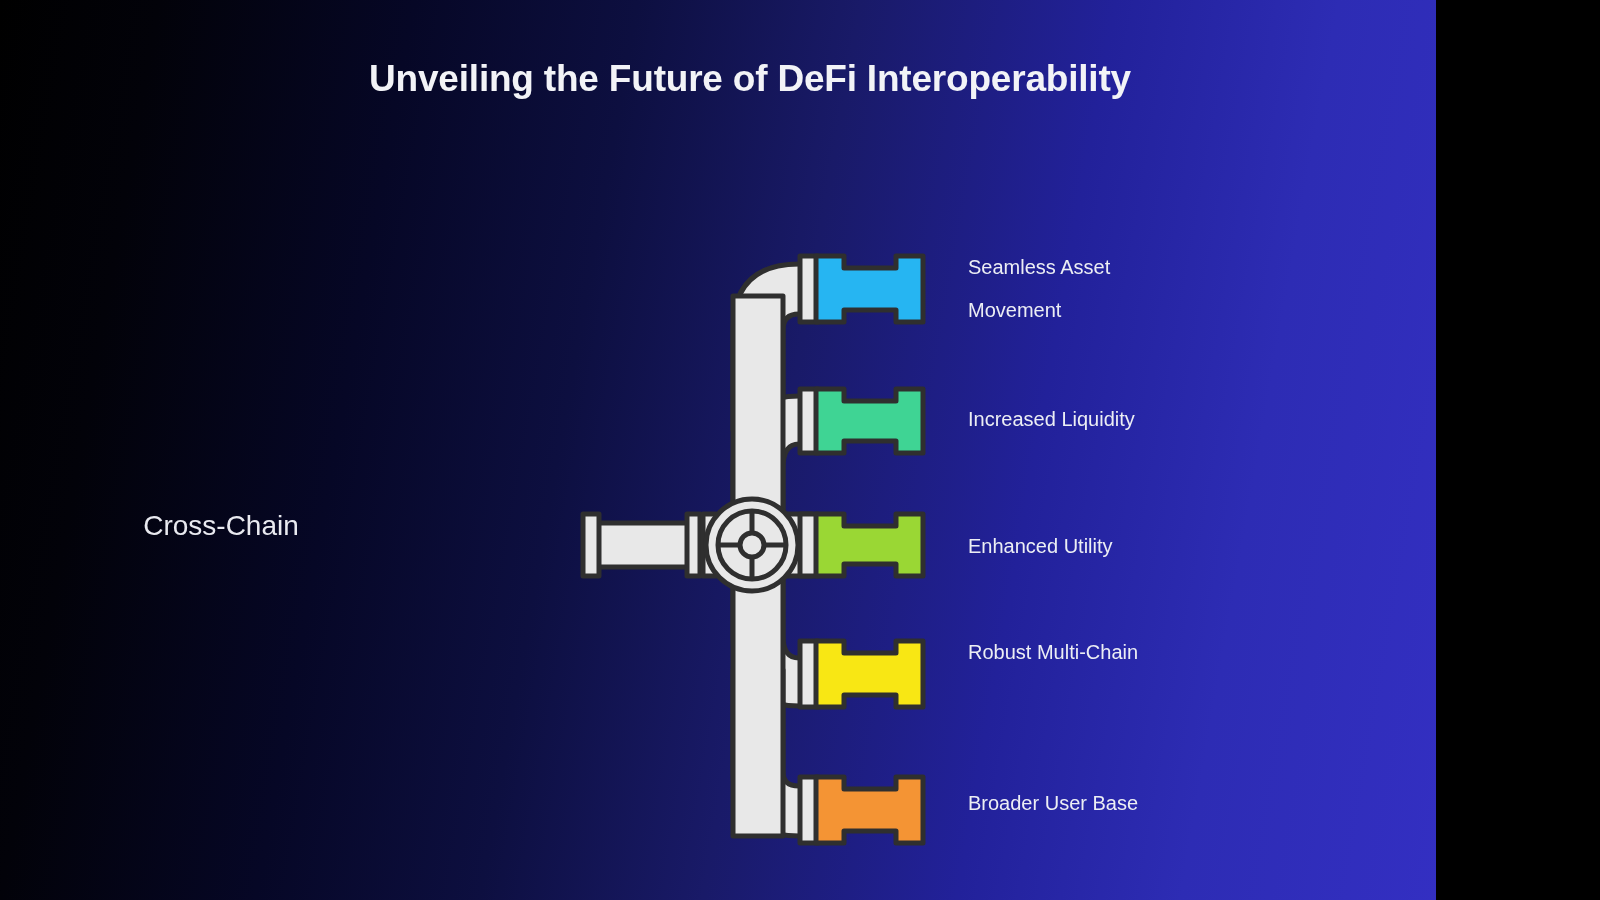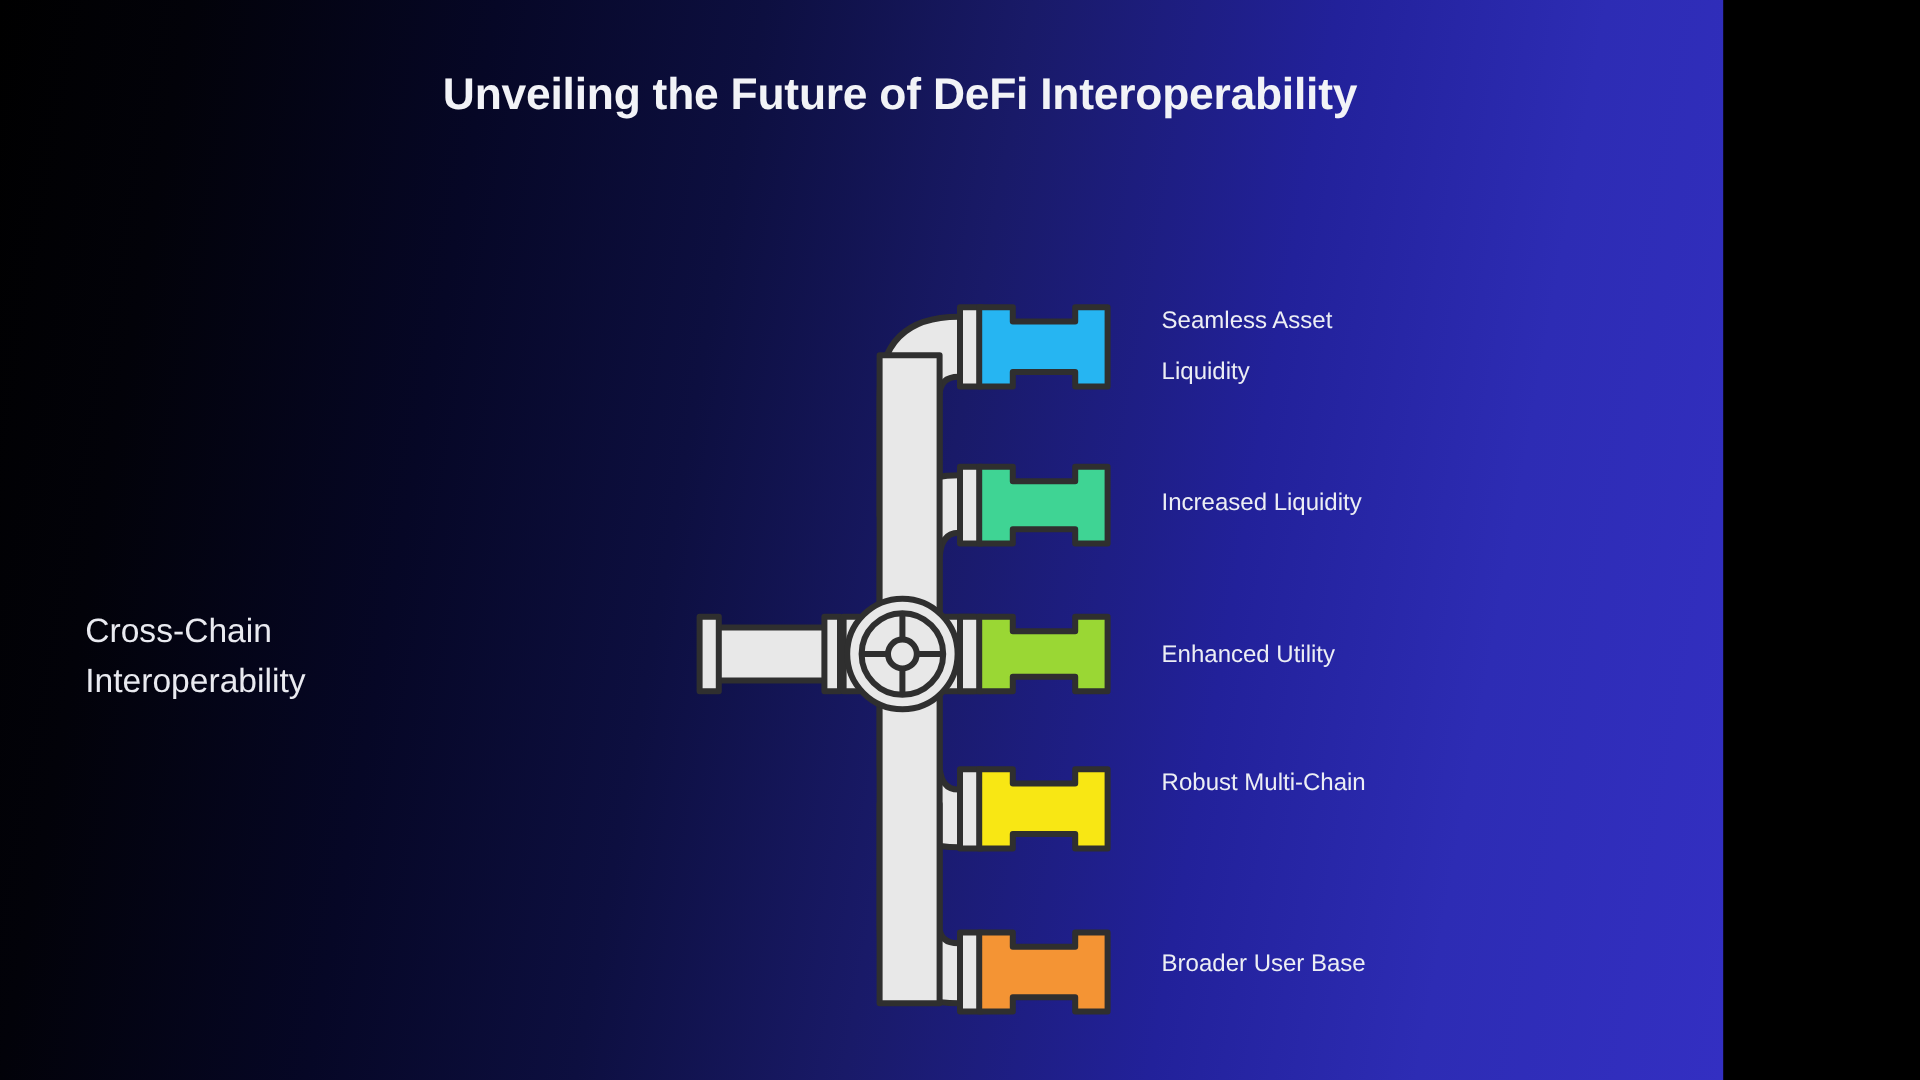--- a/index.html
+++ b/index.html
@@ -39,21 +39,21 @@
     letter-spacing: -0.2px;
     white-space: nowrap;
   }
 
   
   #source-label {
     position: absolute;
     right: 1065px;
     top: 505px;
     width: 300px;
-    text-align: left;
+    text-align: center;
     color: #e9eaf0;
     font-size: 28px;
     line-height: 42px;
     font-weight: normal;
   }
   #source-label .ln { display: block; }
 
   
   #pipe-svg {
     position: absolute;
@@ -77,21 +77,20 @@
 </style>
 </head>
 <body>
 
 <div id="stage">
 
   <div id="title">Unveiling the Future of DeFi Interoperability</div>
 
   <div id="source-label">
     <span class="ln">Cross-Chain</span>
-    <span class="ln">Interoperability</span>
   </div>
 
   <svg id="pipe-svg" viewBox="0 0 1600 900">
     <defs>
       <style>
         .pipe { fill:#e8e8e8; stroke:#2f2f2f; stroke-width:5; stroke-linejoin:round; }
         .pipe-noline { fill:#e8e8e8; }
         .collar { fill:#e8e8e8; stroke:#2f2f2f; stroke-width:5; }
         .wheel { fill:none; stroke:#2f2f2f; stroke-width:5; }
         .seg { stroke:#2f2f2f; stroke-width:5; stroke-linejoin:round; }
@@ -195,21 +194,21 @@
       <g>
         <rect class="pipe" x="800" y="777" width="18" height="66"></rect>
         <path class="seg" fill="#f49434" d="M 816 777 L 844 777 L 844 789 L 896 789 L 896 777 L 923 777
              L 923 843 L 896 843 L 896 831 L 844 831 L 844 843 L 816 843 Z"></path>
       </g>
     </g>
   </svg>
 
   <div class="benefit-label" style="top:246px">
     <span class="ln">Seamless Asset</span>
-    <span class="ln">Liquidity</span>
+    <span class="ln">Movement</span>
   </div>
 
   <div class="benefit-label" style="top:525px">
     <span class="ln">Enhanced Utility</span>
   </div>
 
   <div class="benefit-label" style="top:398px">
     <span class="ln">Increased Liquidity</span>
   </div>
 

